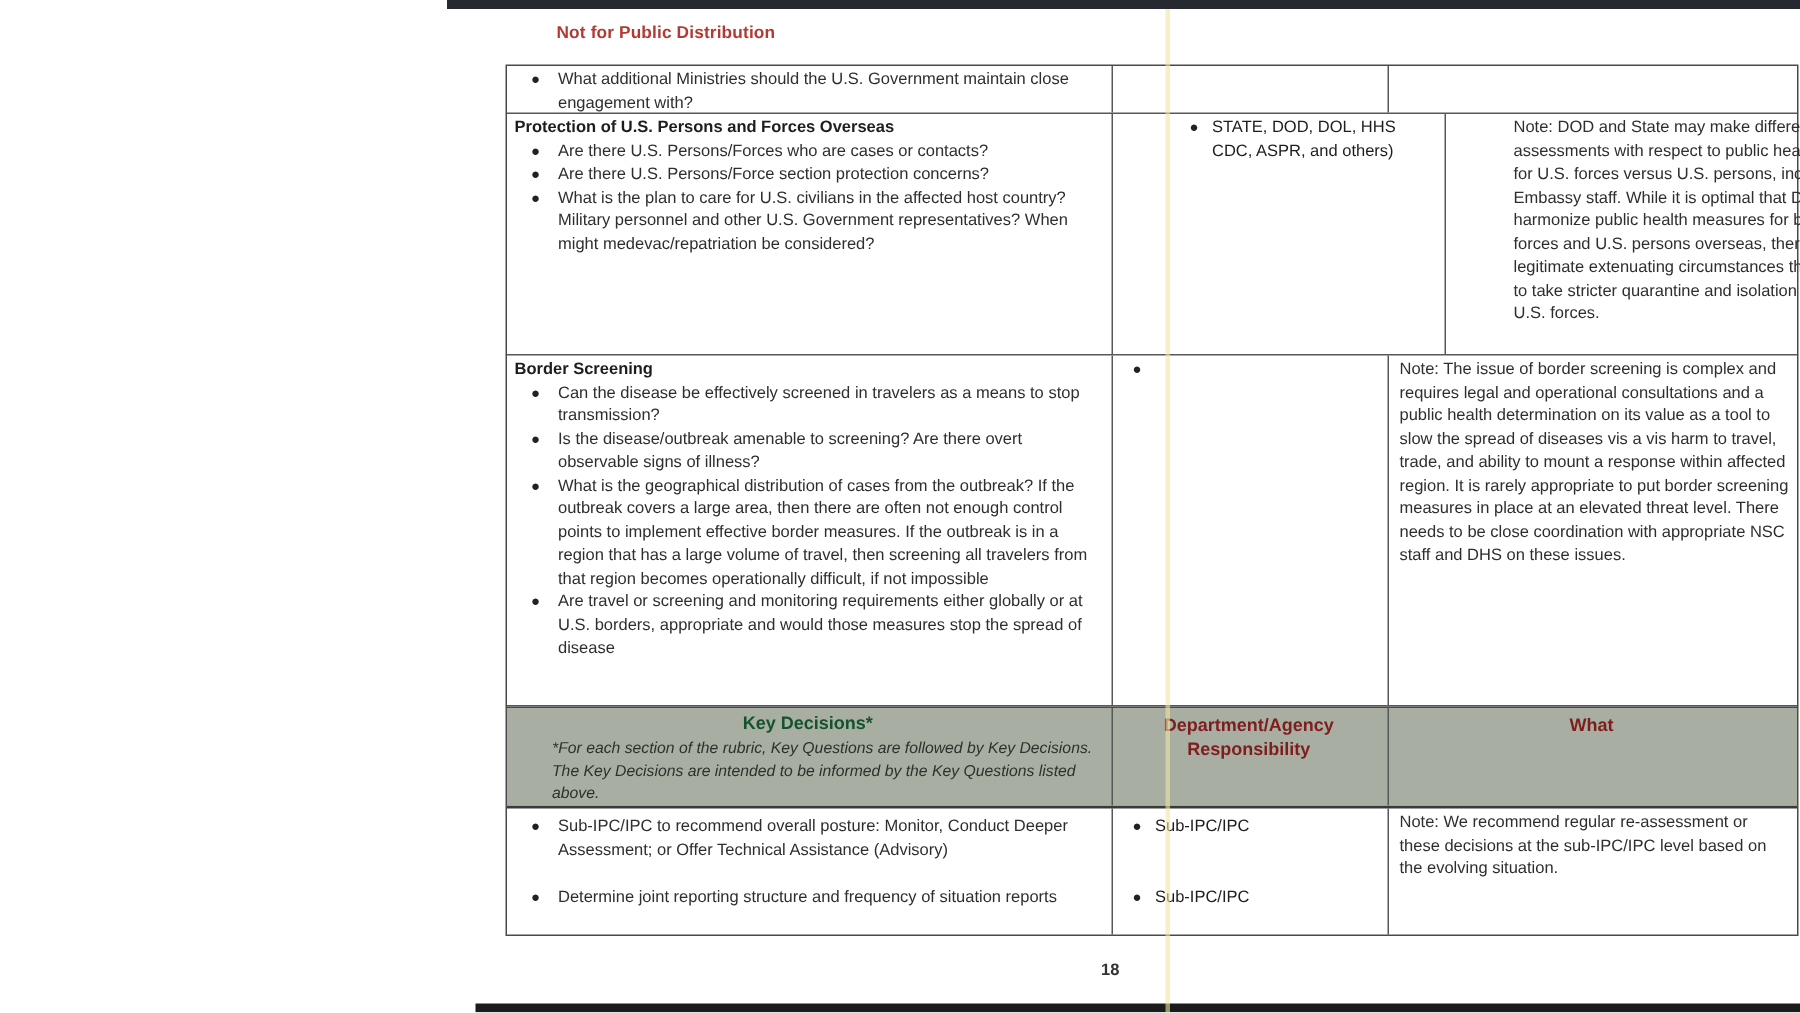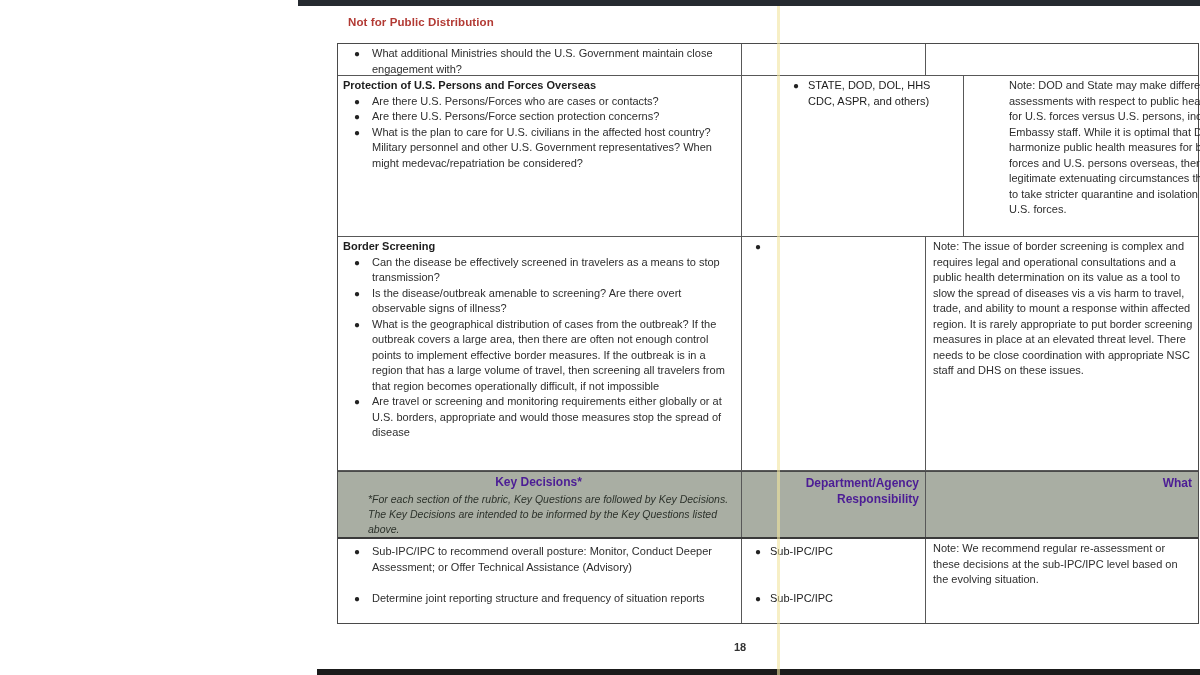--- a/index.html
+++ b/index.html
@@ -5,21 +5,21 @@
   html,body{margin:0;padding:0;background:#ffffff;}
   body{font-family:"Liberation Sans","DejaVu Sans",sans-serif;color:#2b2b2b;}
   #canvas{position:relative;width:1200px;height:675px;background:#ffffff;overflow:hidden;}
 
   
   .scan-bar-top{position:absolute;left:298px;top:0;width:902px;height:6px;background:#262a30;}
   .scan-bar-bottom{position:absolute;left:317px;top:669px;width:883px;height:6px;background:#1b1b1b;}
   .scan-yellow-line{position:absolute;left:777px;top:6px;width:3px;height:669px;
     background:rgba(242,229,158,0.6);z-index:5;pointer-events:none;}
 
-  .classification{position:absolute;left:348px;top:16px;font-size:11.5px;font-weight:bold;
+  .classification{position:absolute;left:371px;top:16px;font-size:11.5px;font-weight:bold;
     color:var(--red,#b23a34);letter-spacing:.1px;}
 
   
   .rubric{position:absolute;left:337px;top:43px;width:860px;border:1.5px solid #4a4a4a;
     font-size:11px;line-height:15.5px;color:#2e2e2e;}
   .trow{display:grid;grid-template-columns:404px 184px 272px;}
   .cell{border-right:1px solid #585858;padding:2px 6px 2px 4px;overflow:hidden;box-sizing:border-box;}
   .cell:last-child{border-right:none;}
   .trow{border-bottom:1px solid #585858;}
   .trow:last-child{border-bottom:none;}
@@ -29,23 +29,23 @@
 
   .sec-header{font-weight:bold;color:#1d1d1d;padding-left:1px;}
   .bullet-item{display:flex;margin:0;}
   .bullet-item .bmark{flex:0 0 30px;text-align:center;font-size:10px;line-height:15.5px;color:#222;}
   .bullet-item .btext{flex:1;padding-right:2px;}
   .agency-cell .bullet-item .bmark{flex:0 0 24px;}
   .agency-cell .btext{font-weight:normal;color:#1d1d1d;}
   .notes-cell{padding-left:7px;padding-right:5px;}
 
   .hdr-row .cell{background:var(--grayhdr,#a9aea3);color:#272d26;}
-  .hdr-title{font-weight:bold;text-align:center;font-size:12px;color:#4c1d95;padding-top:1px;}
+  .hdr-title{font-weight:bold;text-align:center;font-size:12px;color:#14532d;padding-top:1px;}
   .hdr-footnote{font-style:italic;font-size:10.5px;line-height:15px;color:#2c322b;padding:1px 2px 0 2px;margin-left:24px;}
-  .hdr-center{font-weight:bold;text-align:right;font-size:12px;color:#4c1d95;padding-top:1px;line-height:16px;}
+  .hdr-center{font-weight:bold;text-align:center;font-size:12px;color:#7f1d1d;padding-top:1px;line-height:16px;}
 
   .r5-col{position:relative;height:100%;}
   .r5-item1{position:absolute;top:3px;left:0;right:0;}
   .r5-item2{position:absolute;top:50px;left:0;right:0;}
 
   .page-number{position:absolute;left:734px;top:641px;font-size:11px;font-weight:700;color:#333;}
 </style>
 </head>
 <body>
 

